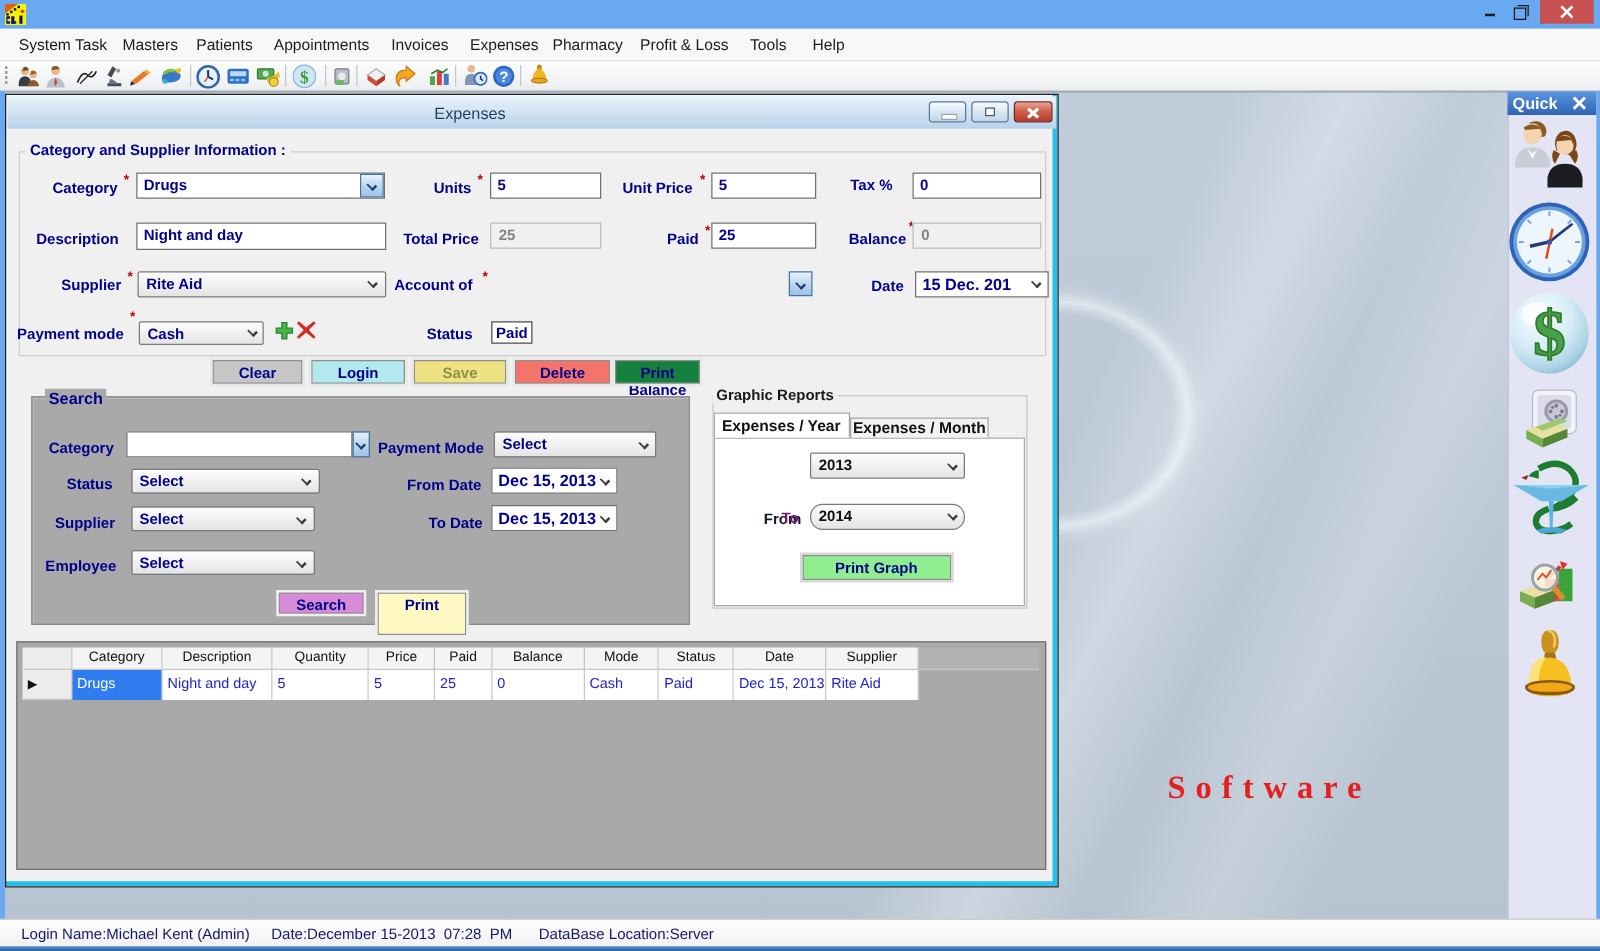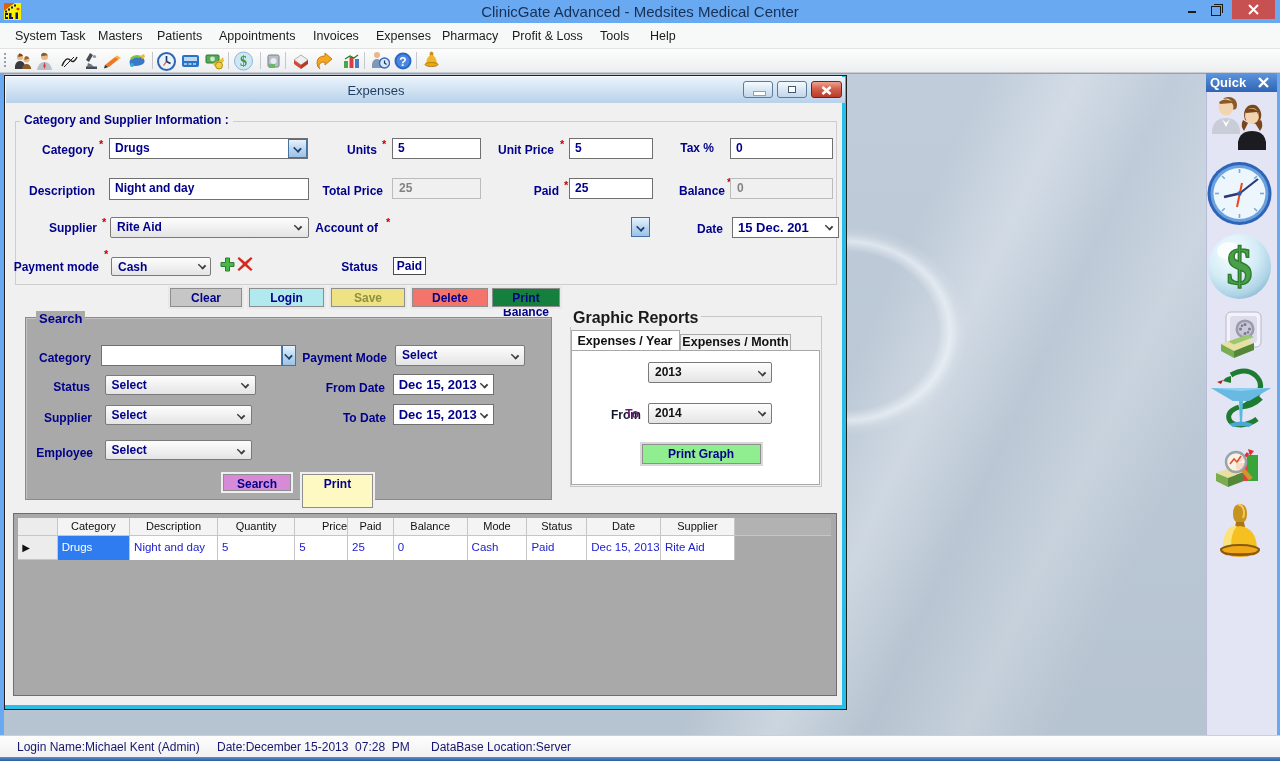--- a/index.html
+++ b/index.html
@@ -34,21 +34,20 @@
         <rect x="4" y="5.5" width="2" height="2"></rect>
         <rect x="7" y="3.5" width="2" height="2"></rect>
         <rect x="10" y="1.5" width="2" height="2"></rect>
         <path d="M1 10 h3 v2 h-2 v2 h2 v2 H1 Z"></path>
         <rect x="5" y="10" width="2.5" height="6"></rect>
         <rect x="5" y="14" width="4" height="2"></rect>
         <rect x="11.5" y="9.5" width="2.5" height="6.5"></rect>
       </g>
       <path d="M12 6 l2 -1.5 2 1.5 -2 1.5 Z" fill="#e03010"></path>
     </svg>
-<div class="abs" style="left:480px;top:3px;width:320px;height:18px;color:#1a2f52;font-size:15px;text-align:center;white-space:nowrap;">ClinicGate Advanced - Medsites Medical Center</div>
 <div class="abs" style="left:1188px;top:10.5px;width:8px;height:2.5px;background:#1a1a1a;"></div>
 <div class="abs" style="left:1211px;top:6px;width:8px;height:8px;border:1.5px solid #1a1a1a;background:transparent;"></div>
 <div class="abs" style="left:1214px;top:3.5px;width:8px;height:8px;border:1.5px solid #1a1a1a;border-left:none;border-bottom:none;"></div>
 <div class="abs" style="left:1232px;top:0;width:43px;height:19px;background:#c75050;"></div>
 <svg class="abs" style="left:1248px;top:4px;" width="11" height="11" viewBox="0 0 11 11">
       <path d="M1 1 L10 10 M10 1 L1 10" stroke="#fff" stroke-width="2"></path>
     </svg>
 
 <div class="abs" style="left:0;top:23px;width:1280px;height:26px;background:#f7f8f8;border-bottom:1px solid #e3e3e3;box-sizing:border-box;"></div>
 <div class="abs" style="left:0;top:29px;height:16px;color:#1c1c1c;font-size:12.5px;white-space:nowrap;">
@@ -167,20 +166,21 @@
 <div class="abs" style="left:285px;top:52px;width:1px;height:17px;background:#c4c8cc;"></div>
 <div class="abs" style="left:364px;top:52px;width:1px;height:17px;background:#c4c8cc;"></div>
 <div class="abs" style="left:416px;top:52px;width:1px;height:17px;background:#c4c8cc;"></div>
 </div>
 
 <div class="abs" id="mdi" style="left:0;top:73px;width:1280px;height:662px;border-top:1px solid #98a2ac;box-sizing:border-box;background:
 radial-gradient(ellipse 150px 128px at 845px 257px, rgba(255,255,255,0) 62%, rgba(248,252,255,.55) 70%, rgba(230,238,244,.2) 76%, rgba(255,255,255,0) 82%),
 linear-gradient(115deg, rgba(255,255,255,0) 62%, rgba(250,253,255,.32) 68%, rgba(255,255,255,0) 74%, rgba(250,253,255,.22) 80%, rgba(255,255,255,0) 86%),
 linear-gradient(#c0ccda, #b6c3d0),
 #bac6d3;">
+<div class="abs" style="left:934px;top:541px;color:#e51f1f;font-family:'Liberation Serif',serif;font-size:26px;font-weight:bold;letter-spacing:8px;">Software</div>
 </div>
 <div class="abs" style="left:0;top:73px;width:4px;height:662px;background:#69a9f1;"></div>
 <div class="abs" style="left:1277px;top:73px;width:3px;height:662px;background:#69a9f1;"></div>
 
 <div class="abs" style="left:1206px;top:73px;width:71px;height:662px;background:#e3e4f4;border-left:1px solid #b9bcd8;box-sizing:border-box;"></div>
 <div class="abs" style="left:1206px;top:73px;width:71px;height:19px;background:linear-gradient(#5c95e0,#2f64b4);"></div>
 <div class="abs" style="left:1210px;top:75px;color:#fff;font-weight:bold;font-size:13px;">Quick</div>
 <svg class="abs" style="left:1256px;top:76px;" width="15" height="13" viewBox="0 0 15 13">
       <path d="M3 2 L12 11 M12 2 L3 11" stroke="#fff" stroke-width="2.4"></path>
     </svg>
@@ -385,39 +385,39 @@
   <div class="lbl" style="left:300px;top:334.5px;width:81px;">To Date</div>
   <div class="inp" style="left:387.7px;top:328px;width:101px;height:21px;font-size:13px;padding-top:2px;">Dec 15, 2013</div>
   <div class="chev" style="left:475px;top:335px;"></div>
   <div class="lbl" style="left:28px;top:370px;width:60px;">Employee</div>
   <div class="sel" style="left:99.5px;top:364.2px;width:147px;height:20px;">Select</div>
   <div class="chev" style="left:232px;top:370.5px;"></div>
   <div class="btn" style="left:218px;top:397.6px;width:68px;height:17px;background:#d78ad7;outline-color:#efefef;">Search</div>
   <div class="btn" style="left:297px;top:397.6px;width:71px;height:34px;background:#fef9c3;outline-color:#efefef;">Print</div>
 
   <div class="gb" style="left:565px;top:240px;width:250px;height:169px;border-color:#c6c6c6;"></div>
-  <div class="abs" style="left:565px;top:233px;background:#f0f0f0;padding:0 3px;color:#1a1a1a;font-weight:bold;font-size:16px;">Graphic Reports</div>
+  <div class="abs" style="left:565px;top:233px;background:#f0f0f0;padding:0 3px;color:#1a1a1a;font-weight:bold;font-size:12px;">Graphic Reports</div>
   <div class="abs" style="left:565.5px;top:273.5px;width:249px;height:135px;background:#fff;border:1px solid #a8a8a8;box-sizing:border-box;"></div>
   <div class="abs" style="left:565.5px;top:254px;width:109px;height:20px;background:#fff;border:1px solid #a8a8a8;border-bottom:none;box-sizing:border-box;color:#111;font-weight:bold;font-size:12.5px;text-align:center;padding-top:3px;">Expenses / Year</div>
   <div class="abs" style="left:675px;top:257.5px;width:111px;height:16px;background:#f2f2f2;border:1px solid #a8a8a8;border-bottom:none;box-sizing:border-box;color:#111;font-weight:bold;font-size:12.5px;text-align:center;">Expenses / Month</div>
   <div class="lbl" style="left:580px;top:292px;width:56px;color:#0f172a;margin-top:40px;">From</div>
   <div class="sel" style="left:643px;top:286.4px;width:124px;height:21px;color:#111;">2013</div>
   <div class="chev" style="left:753px;top:293px;"></div>
   <div class="lbl" style="left:580px;top:331px;width:54px;color:#701a75;">To</div>
-  <div class="sel" style="left:643px;top:326.6px;width:124px;height:21px;color:#111;">2014</div>
+  <div class="sel" style="left:643px;top:326.6px;width:124px;height:21px;color:#111;border-radius:10px;">2014</div>
   <div class="chev" style="left:753px;top:333px;"></div>
   <div class="btn" style="left:636.6px;top:368.2px;width:119px;height:20px;background:#90ee90;outline-color:#d8d8d8;">Print Graph</div>
 
   <div class="abs" style="left:8px;top:437px;width:824px;height:183px;background:#a9a9a9;border:1px solid #6e6e6e;box-sizing:border-box;"></div>
   <div id="grid">
     <div class="th" style="left:13.3px;top:441.6px;width:39.4px;background:#ececec;"></div>
     <div class="th" style="left:52.7px;top:441.6px;width:72.4px;">Category</div>
     <div class="th" style="left:125.1px;top:441.6px;width:87.9px;">Description</div>
     <div class="th" style="left:213px;top:441.6px;width:77.3px;">Quantity</div>
-    <div class="th" style="left:290.3px;top:441.6px;width:52.8px;text-align:right;">Price</div>
+    <div class="th" style="left:290.3px;top:441.6px;width:52.8px;">Price</div>
     <div class="th" style="left:343.1px;top:441.6px;width:45.7px;">Paid</div>
     <div class="th" style="left:388.8px;top:441.6px;width:73.8px;">Balance</div>
     <div class="th" style="left:462.6px;top:441.6px;width:59.8px;">Mode</div>
     <div class="th" style="left:522.4px;top:441.6px;width:59.8px;">Status</div>
     <div class="th" style="left:582.2px;top:441.6px;width:73.8px;">Date</div>
     <div class="th" style="left:656px;top:441.6px;width:73.8px;">Supplier</div>
     <div class="th" style="left:729.8px;top:441.6px;width:96px;background:#b2b2b2;border-right:none;"></div>
     <div class="td" style="left:13.3px;top:459.6px;width:39.4px;background:#ececec;border-bottom:1px solid #c6c6c6;"><span style="color:#111;font-size:10px;">▶</span></div>
     <div class="td" style="left:52.7px;top:459.6px;width:72.4px;background:#2f7cf0;color:#fff;">Drugs</div>
     <div class="td" style="left:125.1px;top:459.6px;width:87.9px;">Night and day</div>

